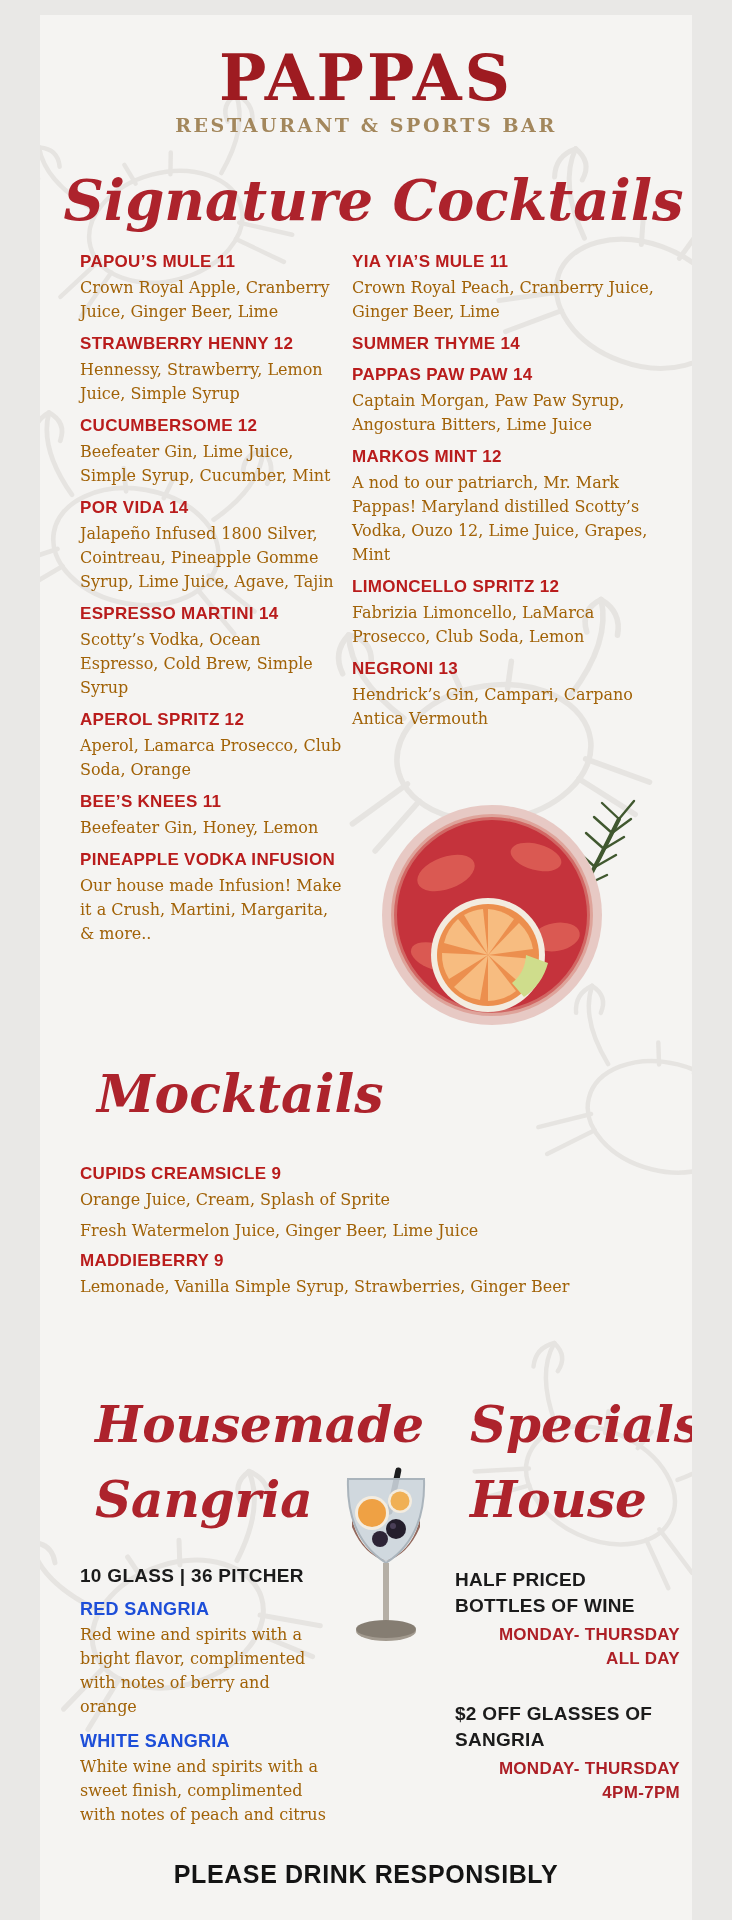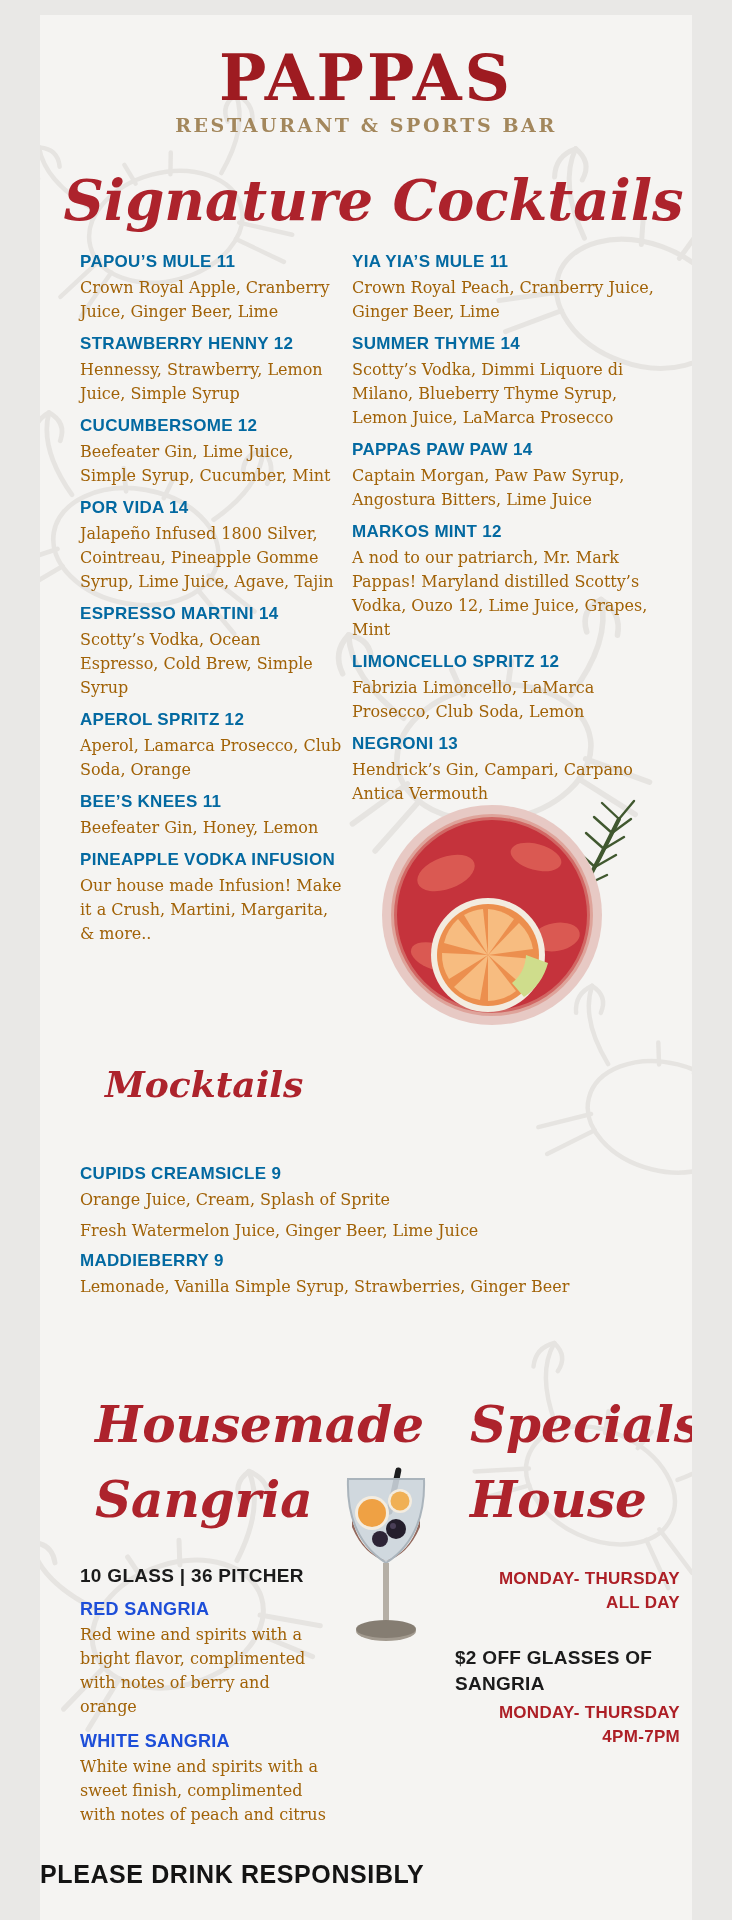--- a/index.html
+++ b/index.html
@@ -21,46 +21,46 @@
     font-family:"DejaVu Serif", serif; font-weight:600;
     font-size:19px; letter-spacing:2.6px; color:#a3875c; margin-top:3px;
   }
   
   .script {
     font-family:"DejaVu Serif", serif; font-style:italic; font-weight:700;
     color:#ad232c;
     padding-left:15px;
   }
   .sig-title { top:152px; left:0; right:0; text-align:center; font-size:56px; line-height:1.2; }
-  .mock-title { top:1048px; left:50px; font-size:36px; line-height:1.2; }
+  .mock-title { top:1048px; left:42px; font-size:52px; line-height:1.2; }
   
   .cols { top:236px; left:40px; width:594px; display:grid; grid-template-columns:262px 322px; column-gap:10px; }
   .item { margin-bottom:9px; }
   .item-name {
-    font-size:17px; font-weight:800; color:#0369a1;
+    font-size:17px; font-weight:800; color:#b91c1c;
     letter-spacing:.3px; line-height:22px; margin-bottom:3px;
   }
   .item-desc {
     font-family:"DejaVu Serif", serif; font-size:16px; line-height:24px; color:#a16207;
   }
   .mock-items { top:1148px; left:40px; width:648px; }
   .mock-items .item { margin-bottom:7px; }
   
   .bottom { top:1372px; left:40px; width:652px; display:grid; grid-template-columns:280px 1fr; }
   .bottom-title { font-size:50px; line-height:1.5; }
   .bottom-col-right { padding-left:95px; }
   .pricing { font-size:19px; font-weight:800; color:#1b1b1b; margin-top:28px; letter-spacing:.3px; }
   .b-item { margin-top:10px; }
   .b-name { font-size:18px; font-weight:800; color:#1d4ed8; line-height:24px; letter-spacing:.3px; margin-bottom:2px; }
   .sp-item { margin-top:30px; width:225px; }
   .sp-item:first-of-type { margin-top:28px; }
   .sp-name { font-size:19px; font-weight:800; color:#1b1b1b; line-height:26px; letter-spacing:.3px; margin-bottom:4px; }
   .sp-time { font-size:17px; font-weight:700; color:#ad1f26; line-height:24px; letter-spacing:.3px;text-align:right; }
   
-  .footer { top:1845px; left:0; right:0; 
+  .footer { top:1845px; left:0; right:0; text-align:center;
     font-size:25px; font-weight:800; color:#141414; letter-spacing:.6px; }
   
   .photo-cocktail { position:absolute; left:336px; top:772px; z-index:2; }
   .photo-sangria { position:absolute; left:298px; top:1452px; z-index:2; }
 </style>
 </head>
 <body>
 
 <div class="page">
 
@@ -148,21 +148,20 @@
         <div class="item-desc">Our house made Infusion! Make it a Crush, Martini, Margarita, &amp; more..</div>
       </div>
     </div>
     <div>
       <div class="item">
         <div class="item-name">YIA YIA’S MULE 11</div>
         <div class="item-desc">Crown Royal Peach, Cranberry Juice, Ginger Beer, Lime</div>
       </div>
       <div class="item">
         <div class="item-name">SUMMER THYME 14</div>
-        <div class="item-desc">Scotty’s Vodka, Dimmi Liquore di Milano, Blueberry Thyme Syrup, Lemon Juice, LaMarca Prosecco</div>
       </div>
       <div class="item">
         <div class="item-name">PAPPAS PAW PAW 14</div>
         <div class="item-desc">Captain Morgan, Paw Paw Syrup, Angostura Bitters, Lime Juice</div>
       </div>
       <div class="item">
         <div class="item-name">MARKOS MINT 12</div>
         <div class="item-desc">A nod to our patriarch, Mr. Mark Pappas! Maryland distilled Scotty’s Vodka, Ouzo 12, Lime Juice, Grapes, Mint</div>
       </div>
       <div class="item">
@@ -271,20 +270,21 @@
         <div class="b-name">WHITE SANGRIA</div>
         <div class="item-desc" style="width:255px">White wine and spirits with a sweet finish, complimented with notes of peach and citrus</div>
       </div>
     </div>
     <div class="bottom-col-right">
       <div class="script bottom-title">
         <div>Specials</div>
         <div>House</div>
       </div>
       <div class="sp-item">
+        <div class="sp-name">HALF PRICED BOTTLES OF WINE</div>
         <div class="sp-time">
           <div>MONDAY- THURSDAY</div>
           <div>ALL DAY</div>
         </div>
       </div>
       <div class="sp-item">
         <div class="sp-name">$2 OFF GLASSES OF SANGRIA</div>
         <div class="sp-time">
           <div>MONDAY- THURSDAY</div>
           <div>4PM-7PM</div>

